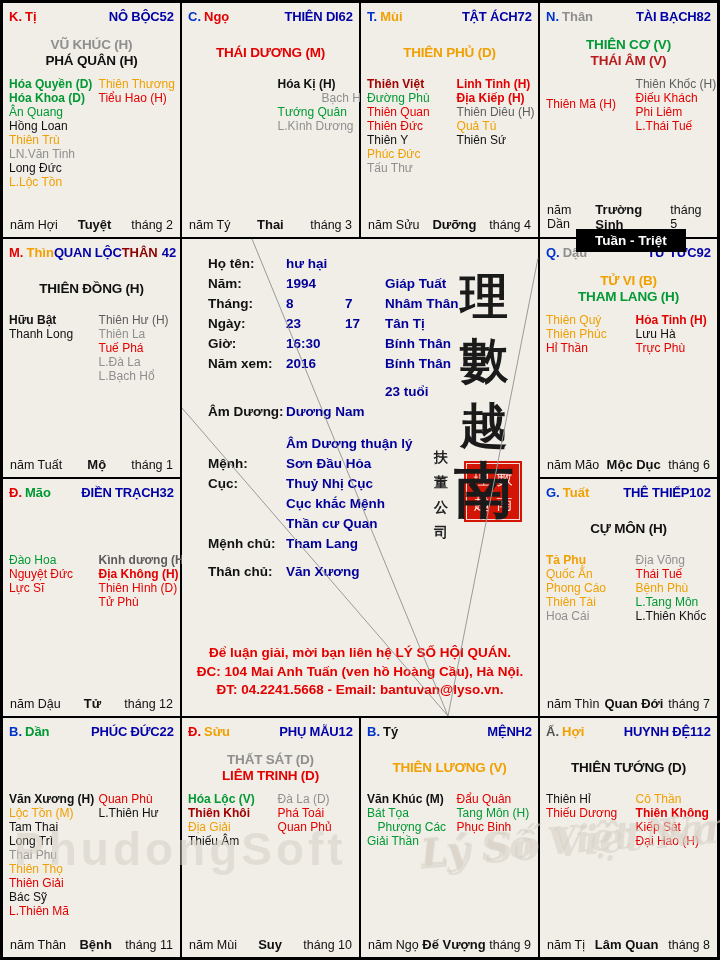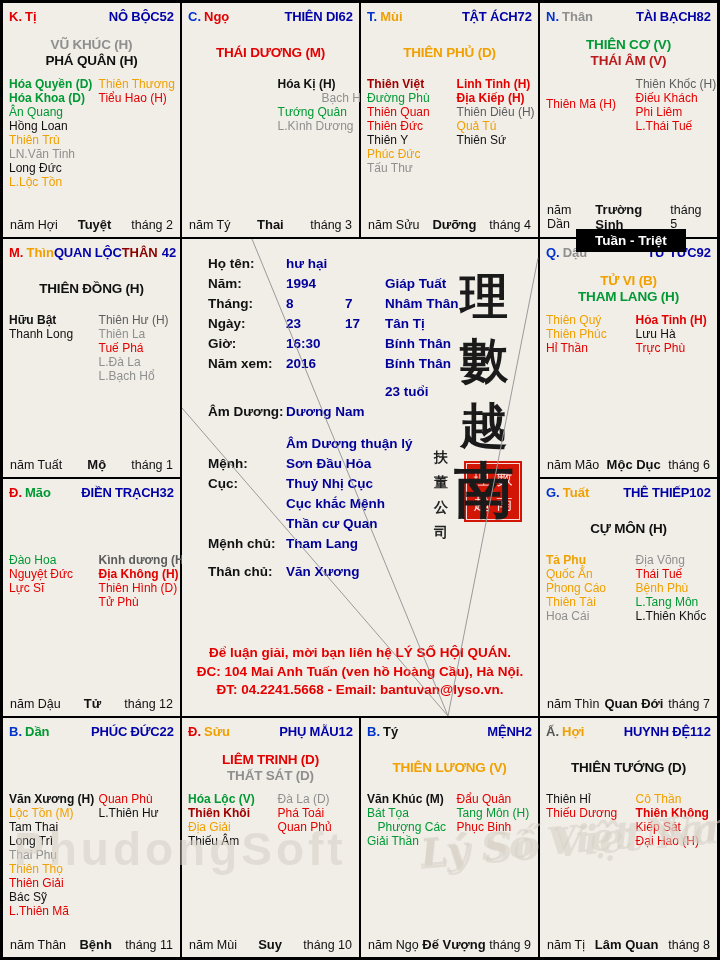--- a/index.html
+++ b/index.html
@@ -378,22 +378,22 @@
         </div>
       </div>
       <div class="cell" style="left: 182px; top: 718px; width: 177px; height: 239px;">
         <div class="hdr">
           <span class="stem" style="color: rgb(227, 0, 0);">Đ.</span>
           <span class="branch" style="color: rgb(240, 160, 0);">Sửu</span>
           <span class="palace">PHỤ MẪU</span>
           <span class="num">12</span>
         </div>
         <div class="mains">
+          <div class="ml" style="color: rgb(143, 143, 143);">THẤT SÁT (D)</div>
           <div class="ml" style="color: rgb(227, 0, 0);">LIÊM TRINH (D)</div>
-          <div class="ml" style="color: rgb(143, 143, 143);">THẤT SÁT (D)</div>
         </div>
         <div class="stars">
           <div class="lcol">
             <div class="st" style="color: rgb(0, 153, 51); font-weight: bold;">Hóa Lộc (V)</div>
             <div class="st" style="color: rgb(160, 0, 0); font-weight: bold;">Thiên Khôi</div>
             <div class="st" style="color: rgb(240, 160, 0);">Địa Giải</div>
             <div class="st" style="color: rgb(17, 17, 17);">Thiếu Âm</div>
           </div>
           <div class="rcol">
             <div class="st" style="color: rgb(143, 143, 143);">Đà La (D)</div>

